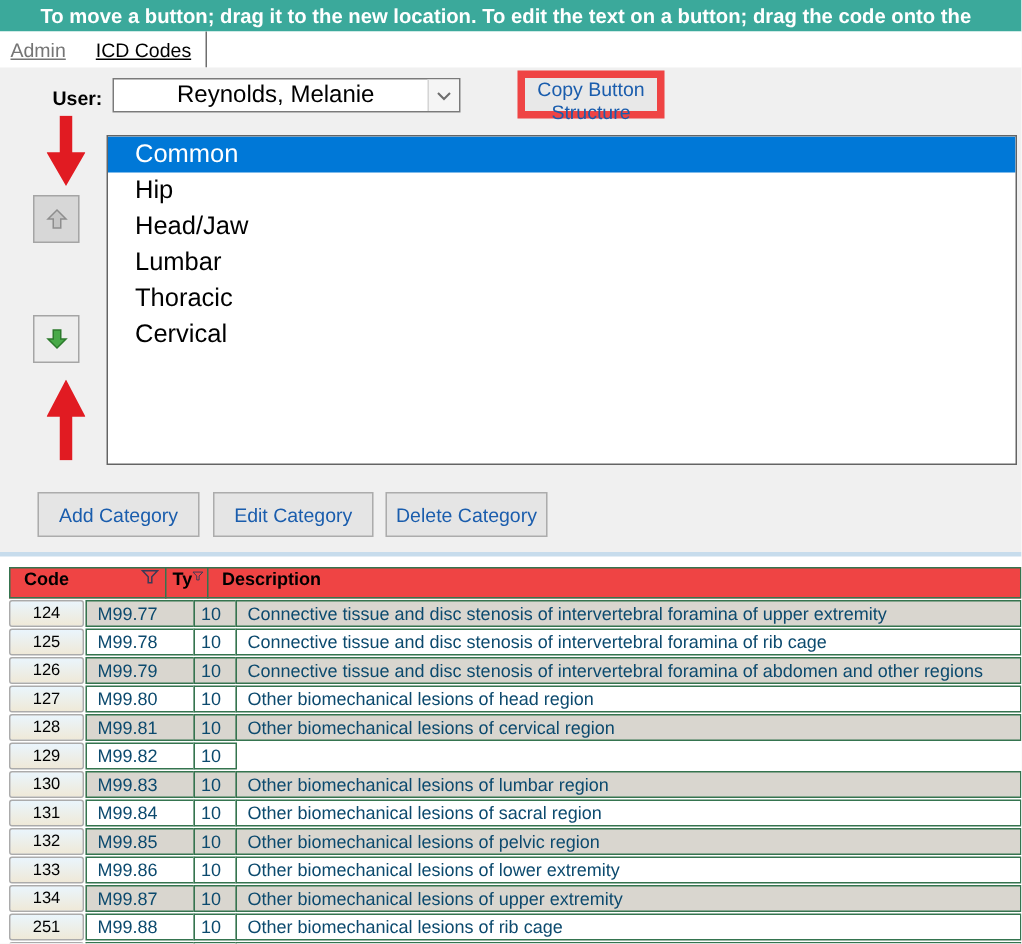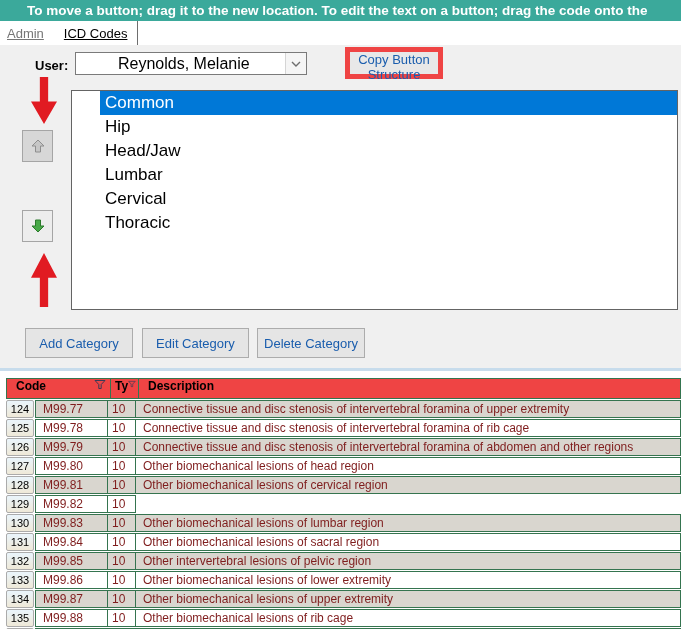--- a/index.html
+++ b/index.html
@@ -41,46 +41,46 @@
   .red-arrow.up { left: 31px; top: 253px; width: 26px; height: 54px;
     clip-path: polygon(50% 0, 100% 46%, 66% 46%, 66% 100%, 34% 100%, 34% 46%, 0 46%); }
 
   .mini-btn { position: absolute; left: 22px; width: 31px; height: 32px;
     border: 1px solid #A5A5A5; display: flex; align-items: center; justify-content: center; }
   .mini-btn.up { top: 130px; background: #D7D7D7; }
   .mini-btn.down { top: 210px; background: #EDEDED; }
 
   .listbox { position: absolute; left: 71px; top: 90px; width: 607px; height: 220px;
     background: #fff; border: 1px solid #646464; overflow: hidden; }
-  .list-item { height: 24px; line-height: 24px; font-size: 17px; padding-left: 5px; color: #000; margin-left: 28px; }
+  .list-item { height: 24px; line-height: 24px; font-size: 17px; padding-left: 18px; color: #000; }
   .list-item.selected { background: #0078D7; color: #fff; }
 
   .cat-btn { position: absolute; top: 328px; height: 30px; background: #E5E5E5;
     border: 1px solid #ACACAC; color: #1A5DAD; font-size: 13px; text-align: center;
     font-family: "Liberation Sans", sans-serif; cursor: pointer; }
   .cat-btn.add { left: 25px; width: 108px; }
   .cat-btn.edit { left: 142px; width: 107px; }
   .cat-btn.del { left: 257px; width: 108px; }
 
   
   .grid { position: absolute; left: 0; top: 368px; width: 681px; height: 261px;
     background: #ffffff; border-top: 3px solid #C7DCEC; overflow: hidden; }
   .grid-inner { padding: 7px 0 0 6px; }
   .g-header { display: flex; height: 21px; margin-bottom: 1px; font-weight: bold; font-size: 12px; }
   .g-hcell { background: #ef4444; border: 1px solid #35744F; display: flex;
     padding: 0 4px 0 9px; color: #000; }
   .g-hcell.code { width: 105px; justify-content: space-between; }
   .g-hcell.ty { width: 29px; margin-left: -1px; padding: 0 2px 0 4px; justify-content: space-between; }
   .g-hcell.desc { flex: 1; margin-left: -1px; }
   .g-row { display: flex; height: 18px; margin-bottom: 1px; font-size: 12px; }
-  .g-num { width: 28px; margin: 0; border: 1px solid #ABABAB; border-radius: 2px;
+  .g-num { width: 50px; margin: 0; border: 1px solid #ABABAB; border-radius: 2px;
     background: linear-gradient(#EAF5FC, #EFE9D8); font-size: 11px; color: #000;
     display: flex; align-items: center; justify-content: center; }
   .g-cell { border: 1px solid #35744F; display: flex; align-items: center;
-    padding-left: 7px; color: #7f1d1d; white-space: nowrap; overflow: hidden; }
+    padding-left: 7px; color: #0c4a6e; white-space: nowrap; overflow: hidden; }
   .g-cell.code { width: 73px; margin-left: 1px; }
   .g-cell.ty { width: 29px; margin-left: -1px; padding-left: 4px; }
   .g-cell.desc { flex: 1; margin-left: -1px; }
   .g-row.gray .g-cell { background: #D9D6CF; }
   .g-row.white .g-cell { background: #ffffff; }
 </style>
 </head>
 <body>
 
 <div id="root">
@@ -128,22 +128,22 @@
     <svg width="16" height="16" viewBox="0 0 16 16">
       <path d="M8 14 L14 8 H10.5 V2 H5.5 V8 H2 Z" fill="#48A948" stroke="#2C7A2C" stroke-width="1"></path>
     </svg>
   </div>
 
   <div class="listbox">
     <div class="list-item selected">Common</div>
     <div class="list-item">Hip</div>
     <div class="list-item">Head/Jaw</div>
     <div class="list-item">Lumbar</div>
+    <div class="list-item">Thoracic</div>
     <div class="list-item">Cervical</div>
-    <div class="list-item">Thoracic</div>
   </div>
 
   <button class="cat-btn add">Add Category</button>
   <button class="cat-btn edit">Edit Category</button>
   <button class="cat-btn del">Delete Category</button>
 
   <div class="grid">
     <div class="grid-inner">
       <div class="g-header">
         <div class="g-hcell code">
@@ -207,36 +207,36 @@
       <div class="g-row white">
         <div class="g-num">131</div>
         <div class="g-cell code">M99.84</div>
         <div class="g-cell ty">10</div>
         <div class="g-cell desc">Other biomechanical lesions of sacral region</div>
       </div>
       <div class="g-row gray">
         <div class="g-num">132</div>
         <div class="g-cell code">M99.85</div>
         <div class="g-cell ty">10</div>
-        <div class="g-cell desc">Other intervertebral lesions of pelvic region</div>
+        <div class="g-cell desc">Other biomechanical lesions of pelvic region</div>
       </div>
       <div class="g-row white">
         <div class="g-num">133</div>
         <div class="g-cell code">M99.86</div>
         <div class="g-cell ty">10</div>
         <div class="g-cell desc">Other biomechanical lesions of lower extremity</div>
       </div>
       <div class="g-row gray">
         <div class="g-num">134</div>
         <div class="g-cell code">M99.87</div>
         <div class="g-cell ty">10</div>
         <div class="g-cell desc">Other biomechanical lesions of upper extremity</div>
       </div>
       <div class="g-row white">
-        <div class="g-num">135</div>
+        <div class="g-num">251</div>
         <div class="g-cell code">M99.88</div>
         <div class="g-cell ty">10</div>
         <div class="g-cell desc">Other biomechanical lesions of rib cage</div>
       </div>
       <div class="g-row gray">
         <div class="g-num"></div>
         <div class="g-cell code"></div>
         <div class="g-cell ty"></div>
         <div class="g-cell desc"></div>
       </div>

